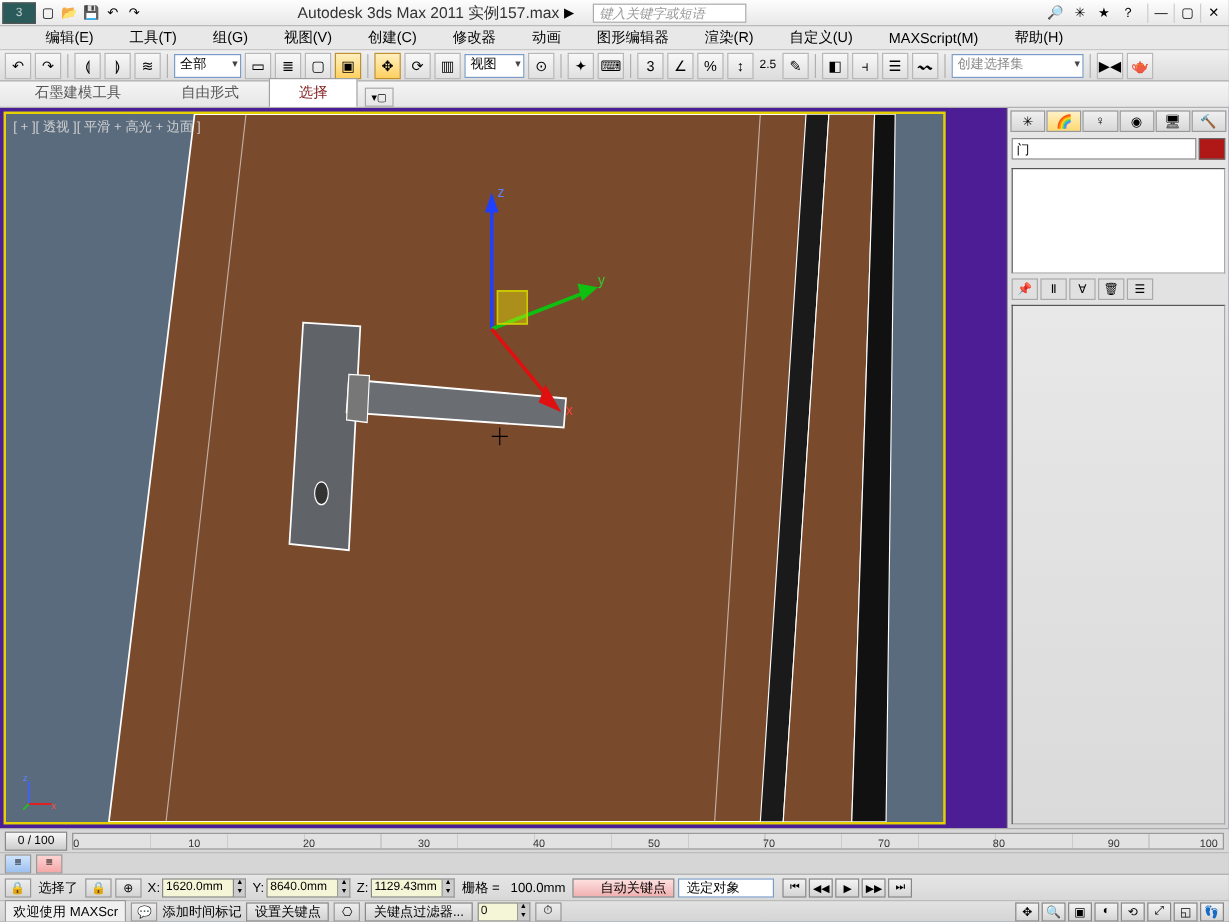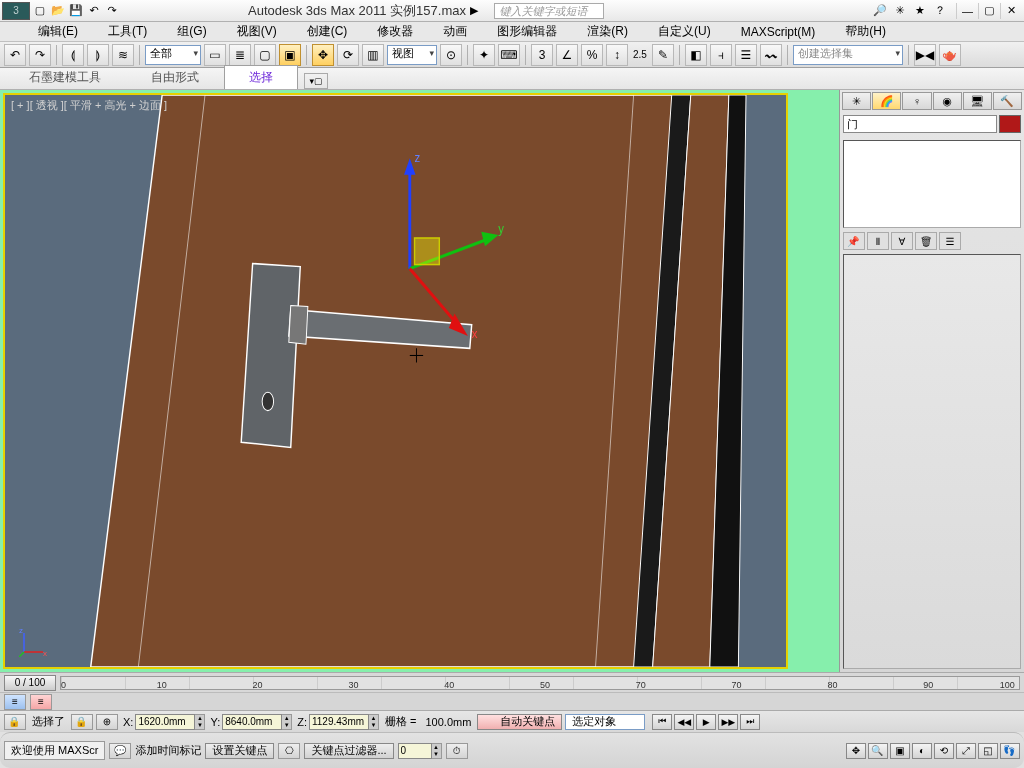--- a/index.html
+++ b/index.html
@@ -4,21 +4,21 @@
 <style>
 * { box-sizing: border-box; margin: 0; padding: 0; font-family: "Microsoft YaHei", Arial, sans-serif; user-select: none; }
 body { width: 1024px; height: 768px; background: #e1e1e1; overflow: hidden; display: flex; flex-direction: column; font-size: 11px; color: #000; }
 
 
 .titlebar { height: 22px; background: linear-gradient(#fdfdfd,#e8e8e8); display: flex; align-items: center; padding: 0 2px; border-bottom: 1px solid #b0b0b0; }
 .titlebar .logo { width: 28px; height: 18px; background: #2a5a5a; border: 1px solid #555; margin-right: 2px; display:flex;align-items:center;justify-content:center;color:#c0d0d0;font-size:10px; }
 .titlebar .qat { display:flex; gap:2px; margin-right:8px; }
 .titlebar .qat span { width:16px;height:16px;display:flex;align-items:center;justify-content:center; }
 .titlebar .app-title { flex:0 0 auto; color:#333; font-size:13px; margin-left:120px; }
-.titlebar .searchbox { margin-left:16px; border:1px solid #aaa; background:#fff; height:16px; width:110px; font-size:11px; padding:0 4px; color:#999; font-style:italic;}
+.titlebar .searchbox { margin-left:16px; border:1px solid #aaa; background:#fff; height:16px; width:128px; font-size:11px; padding:0 4px; color:#999; font-style:italic;}
 .titlebar .play { margin-left:4px; }
 .titlebar .right-tools { margin-left:auto; display:flex; gap:4px; align-items:center; }
 .titlebar .right-tools span { width:16px;height:16px;display:flex;align-items:center;justify-content:center; }
 .titlebar .win-controls { display:flex; margin-left:8px; }
 .titlebar .win-controls span { width:22px;height:16px;display:flex;align-items:center;justify-content:center;border-left:1px solid #ccc; }
 
 
 .menubar { height:20px; background:#e8e8e8; display:flex; align-items:center; padding:0 30px; gap:14px; border-bottom:1px solid #c0c0c0;}
 .menubar span { padding:2px 8px; font-size:12px; }
 
@@ -26,25 +26,25 @@
 .main-toolbar { height:26px; background:linear-gradient(#f0f0f0,#dcdcdc); border-bottom:1px solid #a0a0a0; display:flex; align-items:center; padding:2px 4px; gap:3px;}
 .tbtn { width:22px; height:22px; border:1px solid #b8b8b8; background:linear-gradient(#f8f8f8,#e0e0e0); display:flex;align-items:center;justify-content:center;font-size:12px;}
 .tbtn.active { background:linear-gradient(#fff0c0,#ffd060); border-color:#c09030;}
 .tsep { width:1px; height:20px; background:#b0b0b0; margin:0 2px;}
 .tdrop { height:20px; border:1px solid #7a9cc6; background:#fff; font-size:11px; padding:0 14px 0 4px; position:relative;}
 .tdrop::after{content:"▾"; position:absolute; right:2px; top:2px; font-size:9px; color:#444;}
 
 
 .ribbon-tabs { height:22px; background:linear-gradient(#f5f5f5,#e6e6e6); border-bottom:1px solid #b0b0b0; display:flex; align-items:end; padding:0 4px;}
 .ribbon-tabs .tab { padding:3px 24px; border:1px solid transparent; border-bottom:none; font-size:12px; color:#555;}
-.ribbon-tabs .tab.active { background:#fff; border-color:#a0a0a0; color:#6d28d9;}
+.ribbon-tabs .tab.active { background:#fff; border-color:#a0a0a0; color:#7f1d1d;}
 .ribbon-tabs .expand { margin-left:6px; width:24px; height:16px; border:1px solid #aaa; display:flex;align-items:center;justify-content:center;font-size:9px;}
 
 
-.workspace { flex:1; display:flex; background:#86efac; min-height:0;gap:48px;}
+.workspace { flex:1; display:flex; background:#4c1d95; min-height:0;gap:48px;}
 .viewport-wrap { flex:1; position:relative; padding:3px; }
 .viewport { width:100%; height:100%; border:2px solid #e6d000; position:relative; overflow:hidden; background:#5a6b7d;}
 .viewport-label { position:absolute; top:3px; left:6px; color:#d0d0d0; font-size:11px; z-index:10;}
 .axis-corner { position:absolute; left:14px; bottom:10px; width:30px; height:30px; }
 .viewcube { position:absolute; right:14px; top:14px; width:44px; height:44px; background:rgba(200,200,200,.35); border-radius:3px;}
 .viewcube::after{content:""; position:absolute; inset:8px; background:rgba(235,235,235,.7); transform:rotate(6deg);}
 
 
 .door-svg { position:absolute; inset:0; width:100%; height:100%; }
 
@@ -81,21 +81,21 @@
 .coord span.k{font-size:11px;padding:0 2px;}
 .coord input{ width:60px; height:16px; border:1px solid #888; background:#f5f5d8; font-size:10px; text-align:left; padding:0 2px;}
 .spin{width:10px;height:16px;background:#ccc;border:1px solid #999;border-left:none;display:flex;flex-direction:column;}
 .spin i{flex:1;font-size:6px;display:flex;align-items:center;justify-content:center;}
 .pillbtn{height:16px;border:1px solid #888;background:linear-gradient(#eee,#d2d2d2);padding:0 6px;font-size:11px;display:flex;align-items:center;}
 .pillbtn.auto{background:linear-gradient(#ffe0e0,#f0b0b0);padding-left:22px;}
 .pillbtn.sel{background:#fff;border:1px solid #7a9cc6;min-width:80px;text-align:right;}
 .play-ctrl{display:flex;gap:2px;margin-left:4px;}
 .play-ctrl span{width:20px;height:16px;border:1px solid #888;background:linear-gradient(#f4f4f4,#d4d4d4);display:flex;align-items:center;justify-content:center;font-size:9px;}
 
-.status-row2 { height:36px; background:linear-gradient(#e2e2e2,#d4d4d4); border-top:1px solid #bbb; display:flex; align-items:center; padding:0 4px; gap:4px;border-radius:10px;}
+.status-row2 { height:18px; background:linear-gradient(#e2e2e2,#d4d4d4); border-top:1px solid #bbb; display:flex; align-items:center; padding:0 4px; gap:4px;}
 .status-row2 .welcome{border:1px solid #999;background:#f0f0f0;padding:1px 6px;font-size:11px;}
 .status-row2 .prompt{flex:0 0 280px;border:1px inset #aaa;background:#eee;padding:1px 6px;font-size:11px;}
 .vnav{display:flex;gap:2px;margin-left:auto;}
 .vnav span{width:20px;height:16px;border:1px solid #888;background:linear-gradient(#f4f4f4,#d4d4d4);display:flex;align-items:center;justify-content:center;font-size:10px;}
 </style>
 </head>
 <body>
 
 <div class="titlebar">
   <div class="logo">3</div>

